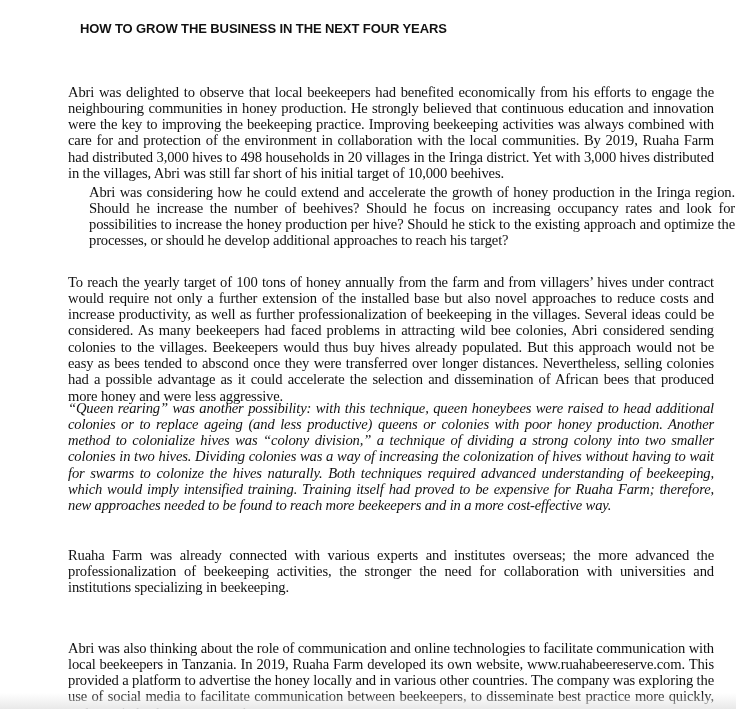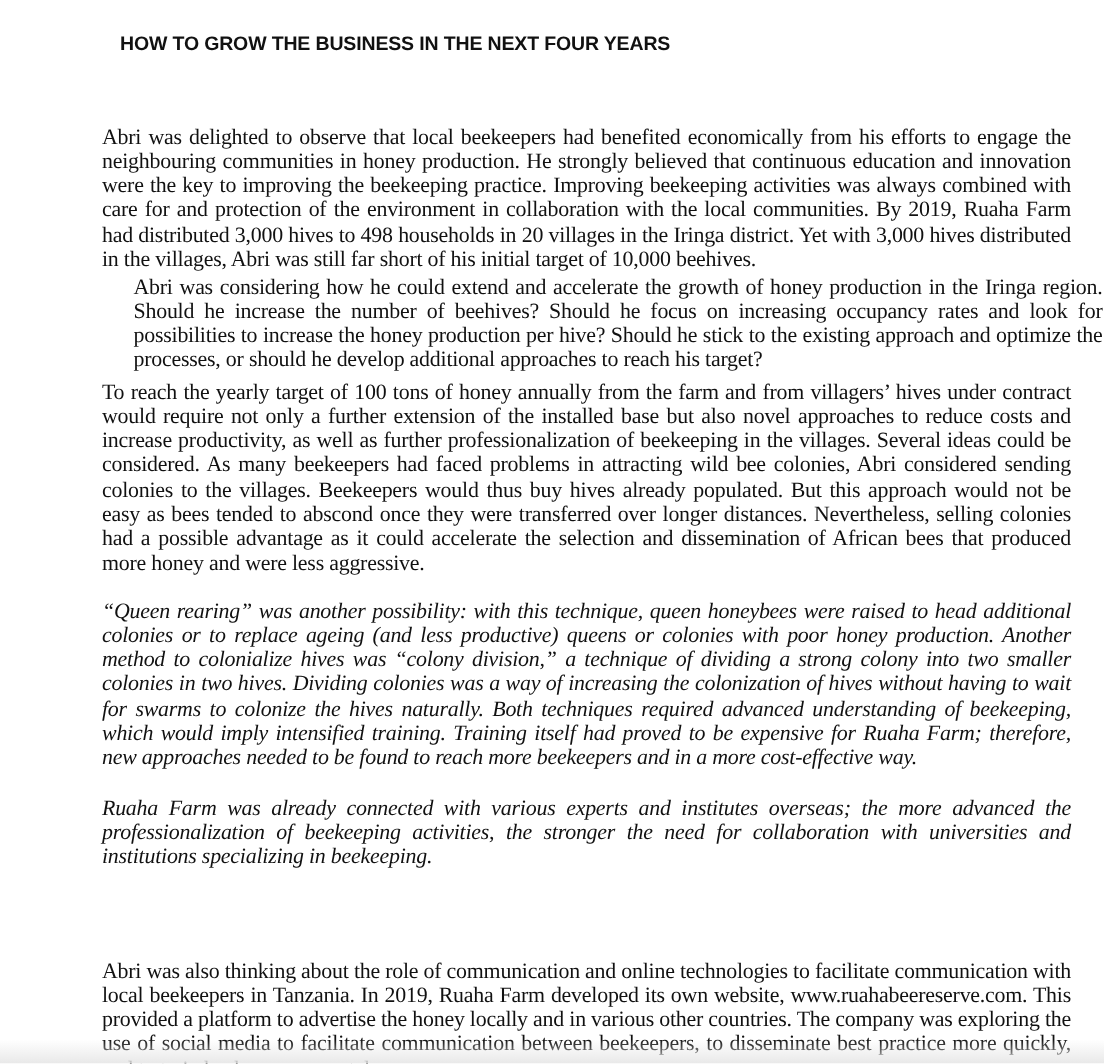--- a/index.html
+++ b/index.html
@@ -20,23 +20,23 @@
   }
   .para {
     position:absolute; left:0; width:646px;
     font-family:"Liberation Serif", serif;
     font-size:14.6px; line-height:16.3px;
     text-align:justify; text-align-last:left;
     letter-spacing:-0.15px;
   }
   #p1 { top:69px; }
   #p2 { top:169px;margin-left:21px; }
-  #p3 { top:239px; }
+  #p3 { top:259px; }
   #p4 { top:385px;font-style:italic; }
-  #p5 { top:516px;font-style:italic; }
+  #p5 { top:532px; }
   #p6 { top:625px; }
   .shade {
     position:absolute; left:0; right:0; bottom:0; height:16px;
     background:linear-gradient(to bottom, rgba(255,255,255,0), rgba(230,230,230,0.9));
   }
 </style>
 </head>
 <body>
 
 <div class="page">

